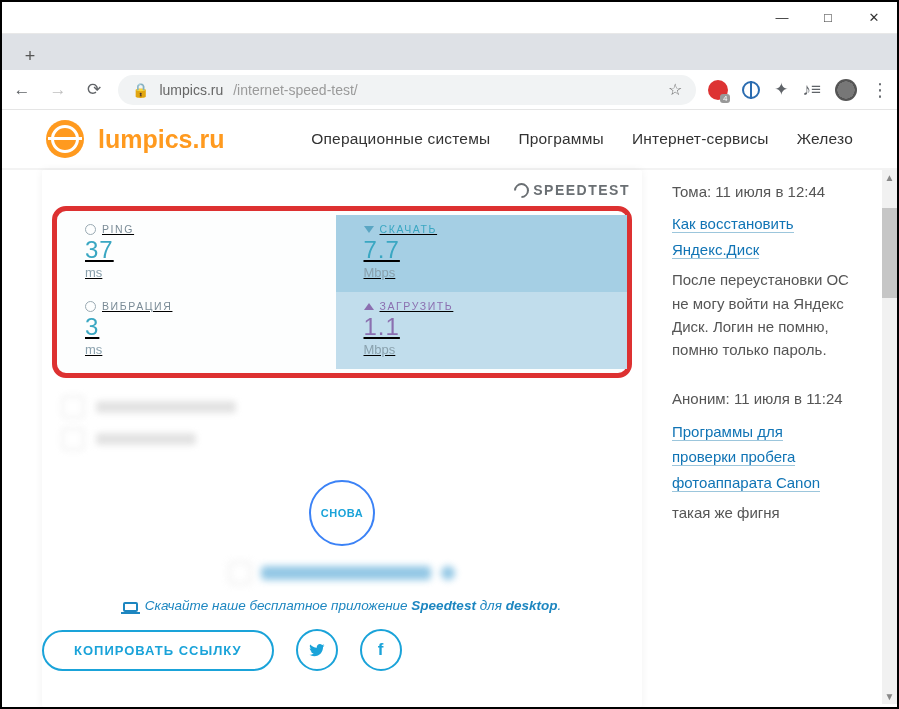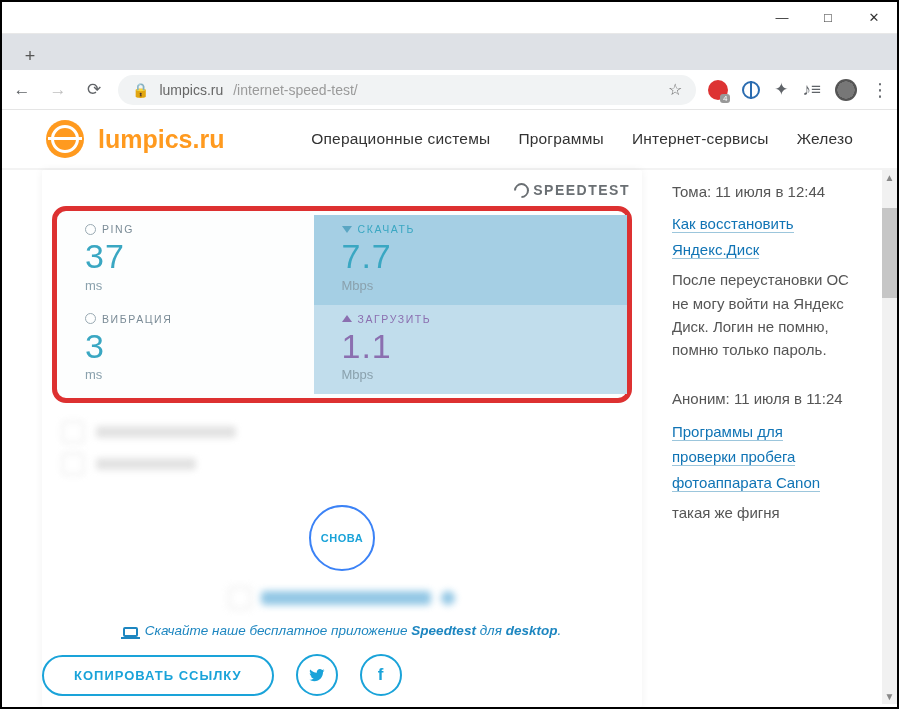--- a/index.html
+++ b/index.html
@@ -40,26 +40,26 @@
 
 .content { display:flex; height:calc(100% - 168px); padding:0 40px; gap:0; background:#fff;}
 .main-col { width:600px; background:#fff; box-shadow:0 0 8px rgba(0,0,0,.06); padding:12px 0 0 0; position:relative; border-radius:2px;}
 .side-col { flex:1; padding:10px 8px 0 30px; font-size:15px; color:#444;}
 
 .speedtest-title{display:flex;justify-content:flex-end;align-items:center;padding:0 12px;gap:4px;color:#6a6f73;font-size:14px;font-weight:700;letter-spacing:1.5px;}
 .gauge-ic{width:15px;height:15px;border:2px solid #6a6f73;border-radius:50%;border-bottom-color:transparent;transform:rotate(45deg);position:relative;}
 
 .result-box{margin:8px 10px 4px 10px;border:5px solid #dd3131;border-radius:14px;padding:4px 0;background:#fdfefe;}
 .result-grid{display:grid;grid-template-columns:45% 55%;}
-.cell{padding:8px 22px 12px 28px;position:relative;}
-.cell.blue-bg{background:linear-gradient(#a5cfe4,#a5cfe4);}
+.cell{padding:8px 22px 12px 28px;position:relative;text-decoration:underline;}
+.cell.blue-bg{background:linear-gradient(#a5cfe4,#a5cfe4);margin-left:22px;}
 .cell.blue-bg.lower{background:#c1ddec;}
 .lbl-row{display:flex;align-items:center;gap:6px;font-size:10.5px;color:#7a8b96;letter-spacing:1.6px;font-weight:500}
 .lbl-row.cyan{color:#3aa7c2;}
-.metric-val{font-size:34px;color:#3aa7c2;font-weight:300;line-height:1.25;letter-spacing:1px;}
+.metric-val{font-size:24px;color:#3aa7c2;font-weight:300;line-height:1.25;letter-spacing:1px;}
 .metric-unit{font-size:13px;color:#8aa1ad;}
 .mini-ic{width:11px;height:11px;border:1.5px solid #9aaab3;border-radius:50%;}
 .mini-arrow{width:0;height:0;border-left:5px solid transparent;border-right:5px solid transparent;}
 .mini-arrow.down{border-top:7px solid #5aa6c3;}
 .mini-arrow.up{border-bottom:7px solid #8b6fb0;}
 
 .blur-rows{padding:14px 10px 10px 20px;}
 .blur-line{display:flex;gap:12px;align-items:center;margin-bottom:10px;filter:blur(3px);opacity:.55;}
 .blur-sq{width:22px;height:22px;border:1px solid #bbb;border-radius:3px;background:#fff;}
 .blur-bar{height:12px;background:#ccc;border-radius:3px;}

